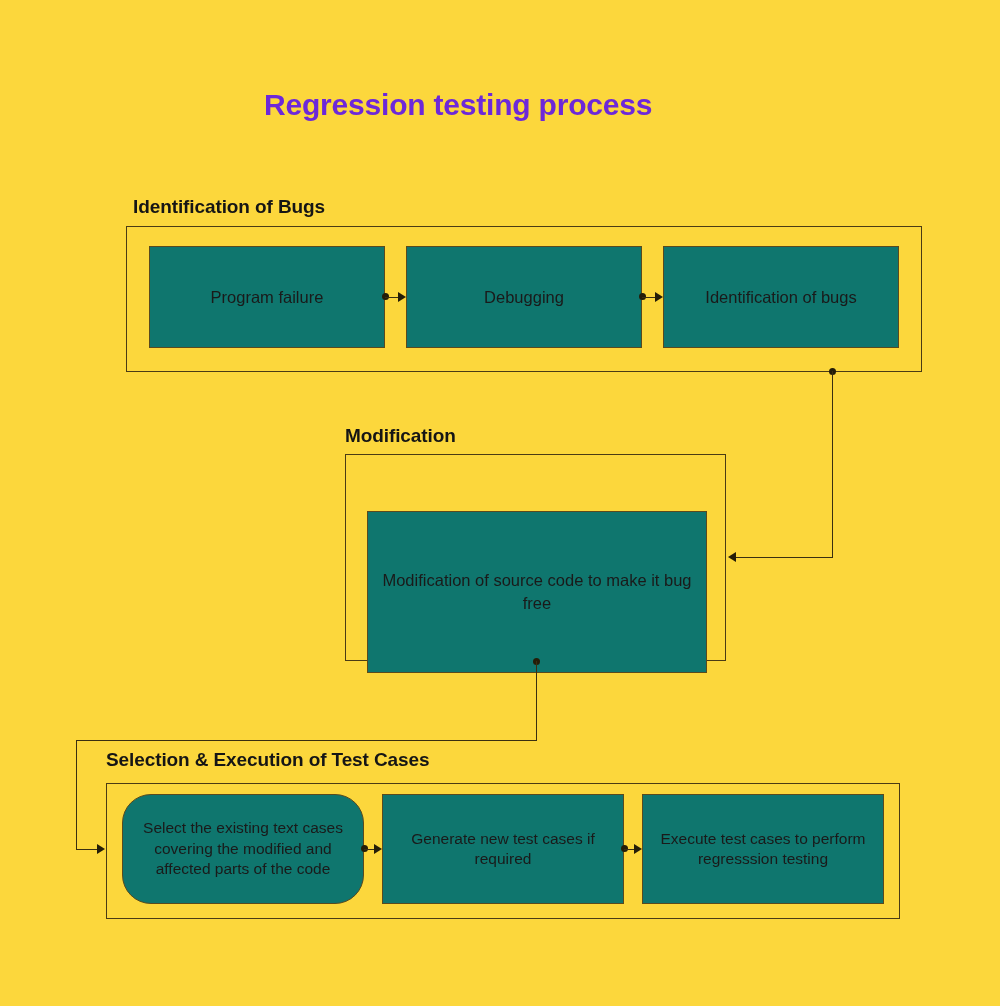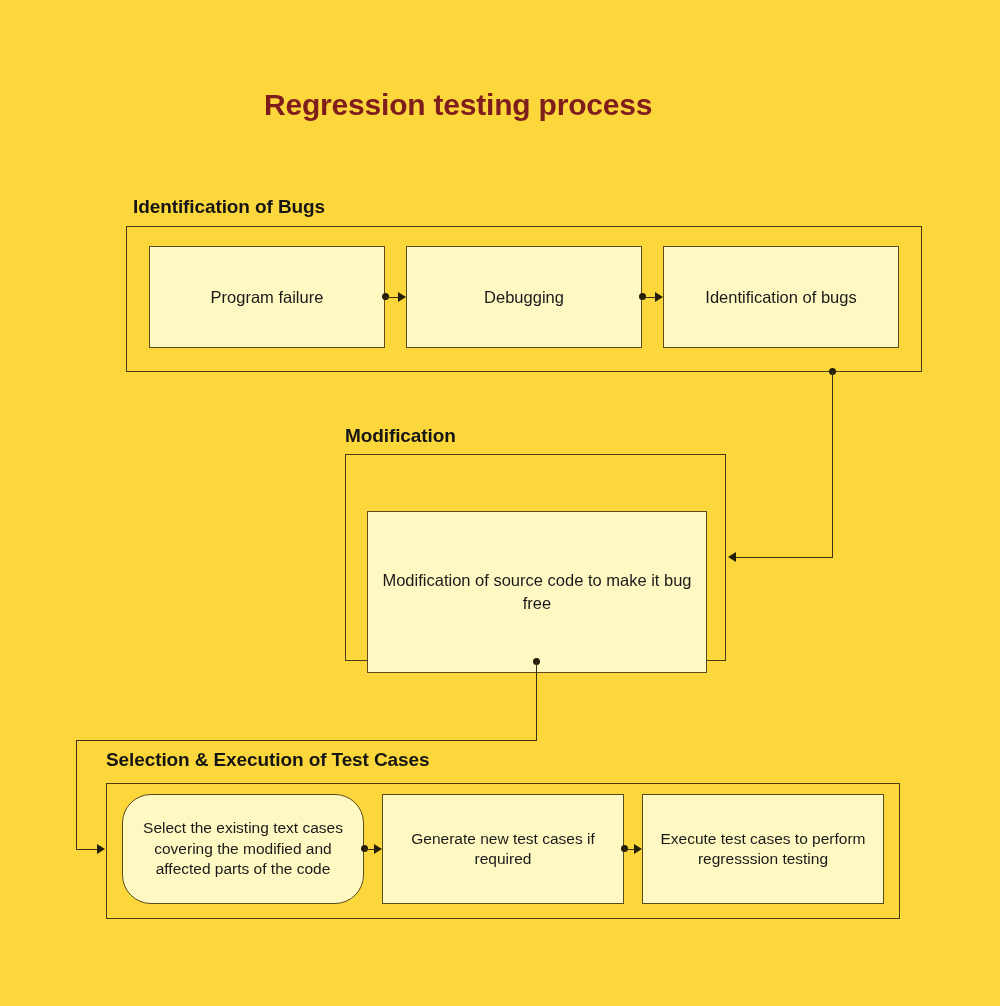--- a/index.html
+++ b/index.html
@@ -21,21 +21,21 @@
   }
 
   
   .page-title {
     position: absolute;
     left: 264px;
     top: 88px;
     font-size: 30px;
     font-weight: bold;
     letter-spacing: -0.2px;
-    color: #7f1d1d;
+    color: #6d28d9;
     white-space: nowrap;
   }
 
   
   .group {
     position: absolute;
     box-sizing: border-box;
     border: 1.6px solid #4a3b14;
     background: transparent;
   }
@@ -45,21 +45,21 @@
     font-weight: bold;
     color: #151515;
     white-space: nowrap;
     letter-spacing: -0.1px;
   }
 
   
   .pbox {
     position: absolute;
     box-sizing: border-box;
-    background: #fef9c3;
+    background: #0f766e;
     border: 1.4px solid #5a4a1d;
     display: flex;
     align-items: center;
     justify-content: center;
     text-align: center;
     font-size: 16.5px;
     line-height: 1.38;
     color: #1a1a1a;
     padding: 4px 10px;
   }

